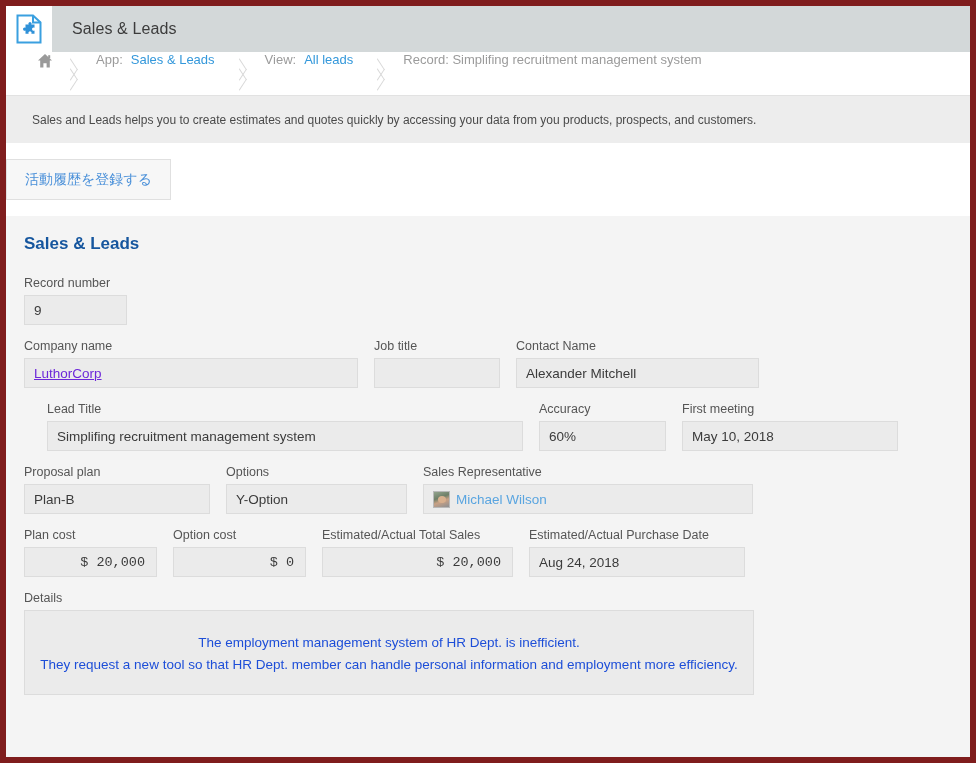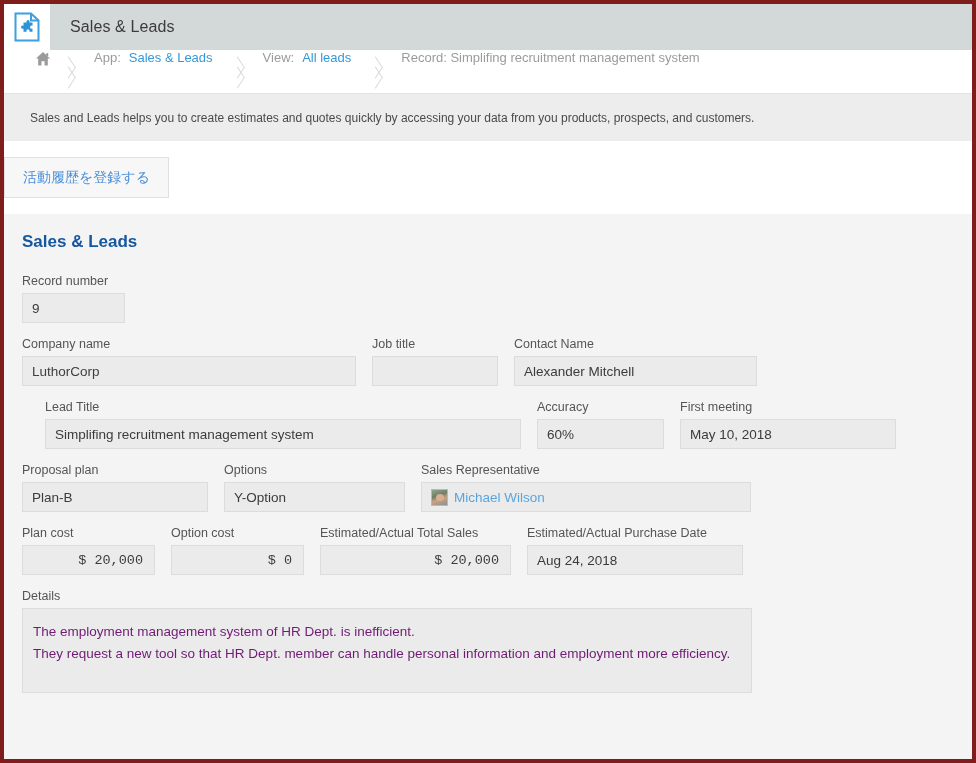--- a/index.html
+++ b/index.html
@@ -9,21 +9,21 @@
   }
   body {
     font-family: "Liberation Sans", sans-serif;
     -webkit-font-smoothing: antialiased;
   }
   #app {
     position: relative;
     width: 976px;
     height: 763px;
     box-sizing: border-box;
-    border: 4px solid #7f1d1d;
+    border: 6px solid #7f1d1d;
     background: #ffffff;
     overflow: hidden;
   }
 
   
   .app-header {
     position: relative;
     height: 46px;
     background: #d3d8d9;
     display: flex;
@@ -174,21 +174,21 @@
     height: 30px;
     display: flex;
     align-items: center;
     padding: 0 9px;
     font-size: 13.5px;
     color: #3b3b3b;
     box-sizing: border-box;
     white-space: nowrap;
     overflow: hidden;
   }
-  .field-box.link { color: #404040; }
+  .field-box.link { color: #6d28d9; text-decoration: underline; }
   .field-box.num { justify-content: flex-end; padding-right: 11px; font-family: Liberation Mono, monospace; }
 
   .avatar {
     width: 17px;
     height: 17px;
     margin-right: 6px;
     flex: 0 0 17px;
     background: linear-gradient(160deg, #93a48d 0%, #6e7f68 38%, #c9a184 60%, #8c8f93 100%);
     border: 1px solid #b9b9b9;
     box-sizing: border-box;
@@ -209,25 +209,26 @@
 
   .details-wrap {
     padding-left: 18px;
   }
   .details-box {
     width: 730px;
     height: 85px;
     background: #ebebeb;
     border: 1px solid #dcdcdc;
     box-sizing: border-box;
-    padding: 12px 10px;
+    padding: 21px 10px;
     font-size: 13.5px;
-    color: #701a75;
+    color: #1d4ed8;
     line-height: 22px;
     overflow: hidden;
+    text-align: center;
   }
 
   
   .w-record  { width: 103px; }
   .w-company { width: 334px; }
   .w-job     { width: 126px; }
   .w-contact { width: 243px; }
   .w-lead    { width: 476px; margin-left: 23px; }
   .w-acc     { width: 127px; }
   .w-first   { width: 216px; }

